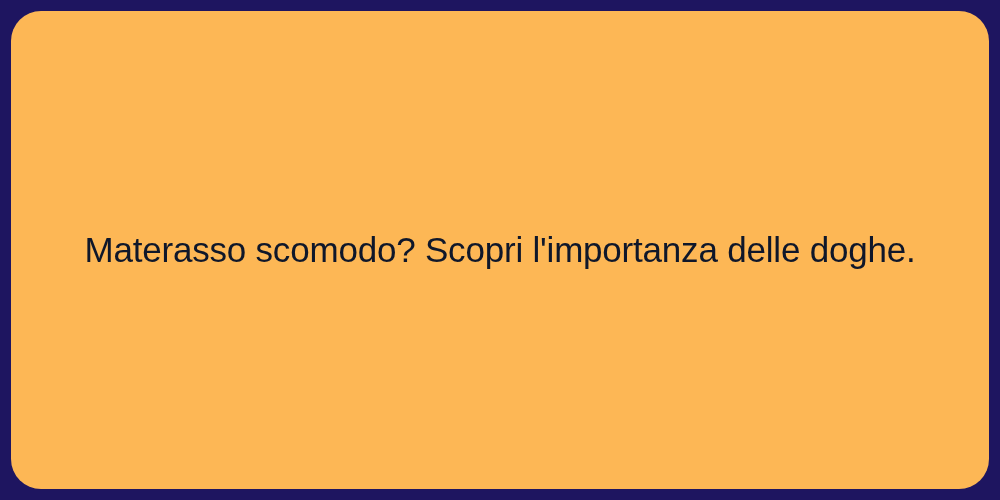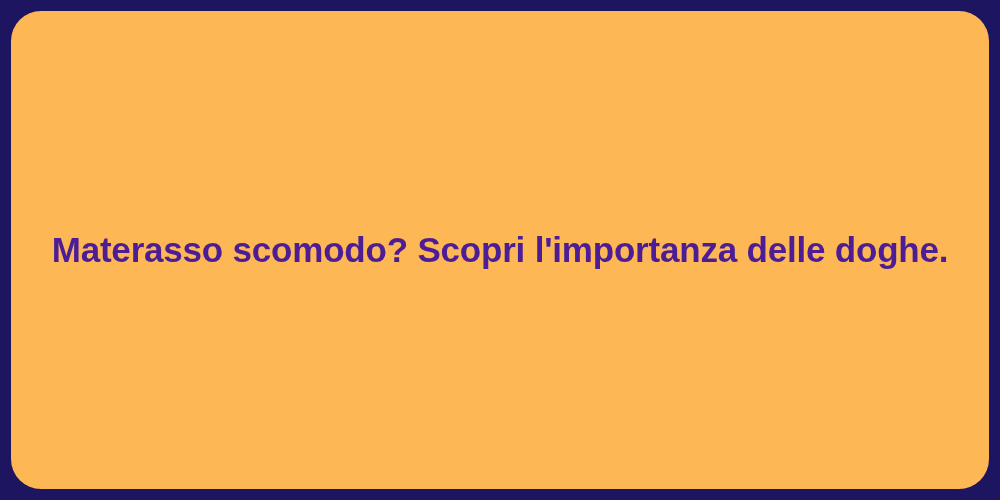--- a/index.html
+++ b/index.html
@@ -30,24 +30,24 @@
     border-radius: 30px;
     display: flex;
     align-items: center;
     justify-content: center;
     text-align: center;
   }
   .headline {
     display: block;
     margin: 8px;
     padding: 0 40px;
-    color: #4c1d95;
+    color: #0f172a;
     font-family: "Liberation Sans", sans-serif;
     font-size: 35px;
-    font-weight: 700;
+    font-weight: 400;
     line-height: 1.25;
     letter-spacing: -0.2px;
     white-space: nowrap;
   }
 </style>
 </head>
 <body>
 
 <div class="banner-frame">
   <div class="banner-card">

